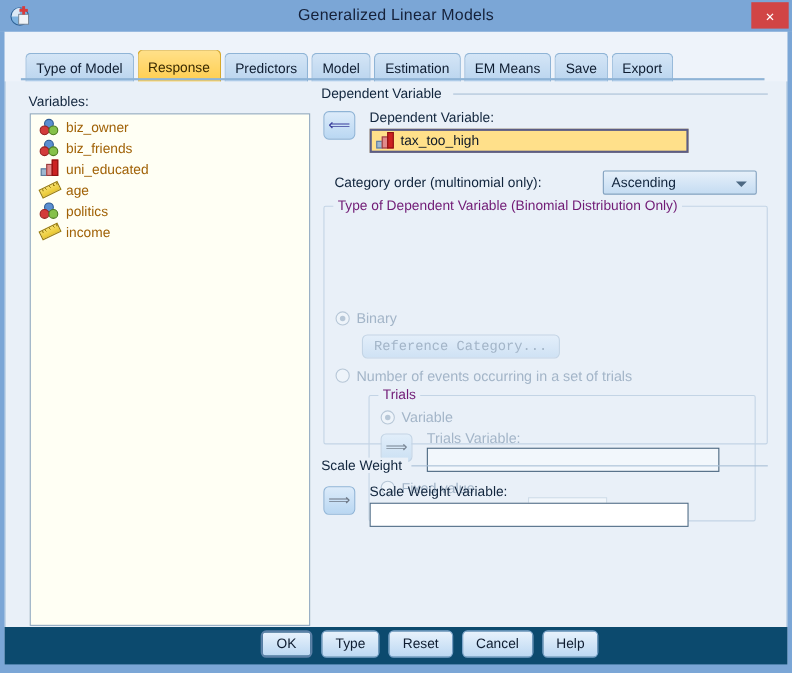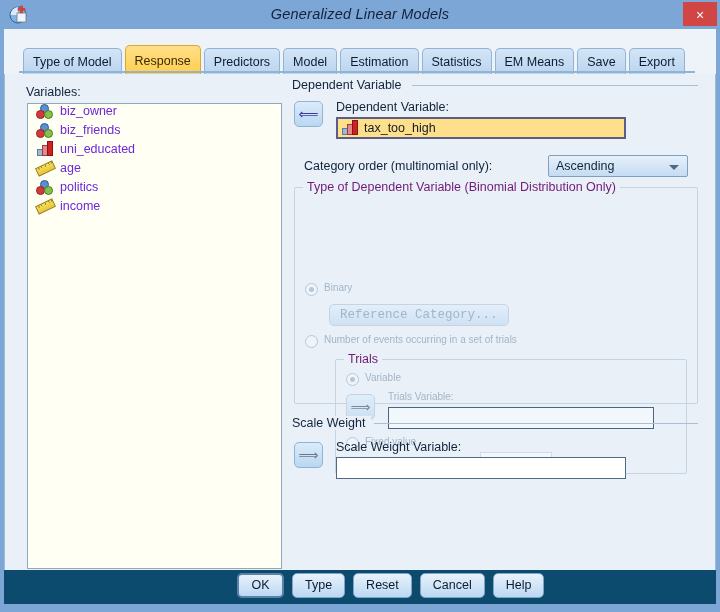--- a/index.html
+++ b/index.html
@@ -32,21 +32,20 @@
   }
   .title-text {
     position: absolute;
     left: 0; top: 0;
     width: 720px; height: 29px;
     line-height: 29px;
     text-align: center;
     font-size: 14.5px;
     color: #15213a;
     letter-spacing: 0.2px;
-    font-style: italic;
   }
   .close-btn {
     position: absolute;
     right: 3px; top: 2px;
     width: 34px; height: 24px;
     background: #d14545;
     border: none;
     color: #ffffff;
     font-size: 14px;
     line-height: 24px;
@@ -141,24 +140,24 @@
     width: 255px; height: 466px;
     box-sizing: border-box;
     background: #fffff4;
     border: 1px solid #8fa8c0;
     overflow: hidden;
     cursor: default;
   }
   .varitem {
     height: 19px;
     display: flex;
-    align-items: flex-start;
+    align-items: flex-end;
     padding-left: 8px;
     font-size: 12.5px;
-    color: #6d28d9;
+    color: #a16207;
   }
   .vicon {
     width: 18px; height: 15px;
     margin-right: 6px;
     flex: 0 0 auto;
     position: relative;
   }
 
   
   .ic-nominal .b {
@@ -314,21 +313,21 @@
   .radio.checked::after {
     content: "";
     position: absolute;
     left: 3px; top: 3px;
     width: 5px; height: 5px;
     border-radius: 50%;
     background: #b7c7d7;
   }
   .dis-label {
     position: absolute;
-    font-size: 10px;
+    font-size: 13px;
     color: #a3b5c8;
     white-space: nowrap;
   }
   .dis-btn {
     position: absolute;
     box-sizing: border-box;
     height: 22px;
     line-height: 20px;
     padding: 0 10px;
     background: linear-gradient(#e3eefa, #cfe2f4);
@@ -423,21 +422,20 @@
 
   <div class="frame"></div>
 
   <div class="tabstrip">
     <div class="tabs" id="tabs-container">
         <div class="tab">Type of Model</div>
         <div class="tab active">Response</div>
         <div class="tab">Predictors</div>
         <div class="tab">Model</div>
         <div class="tab">Estimation</div>
-        <div class="tab">Statistics</div>
         <div class="tab">EM Means</div>
         <div class="tab">Save</div>
         <div class="tab">Export</div>
       </div>
   </div>
   <div class="tab-underline"></div>
 
   <div class="body">
 
     <div class="label var-label">Variables:</div>

